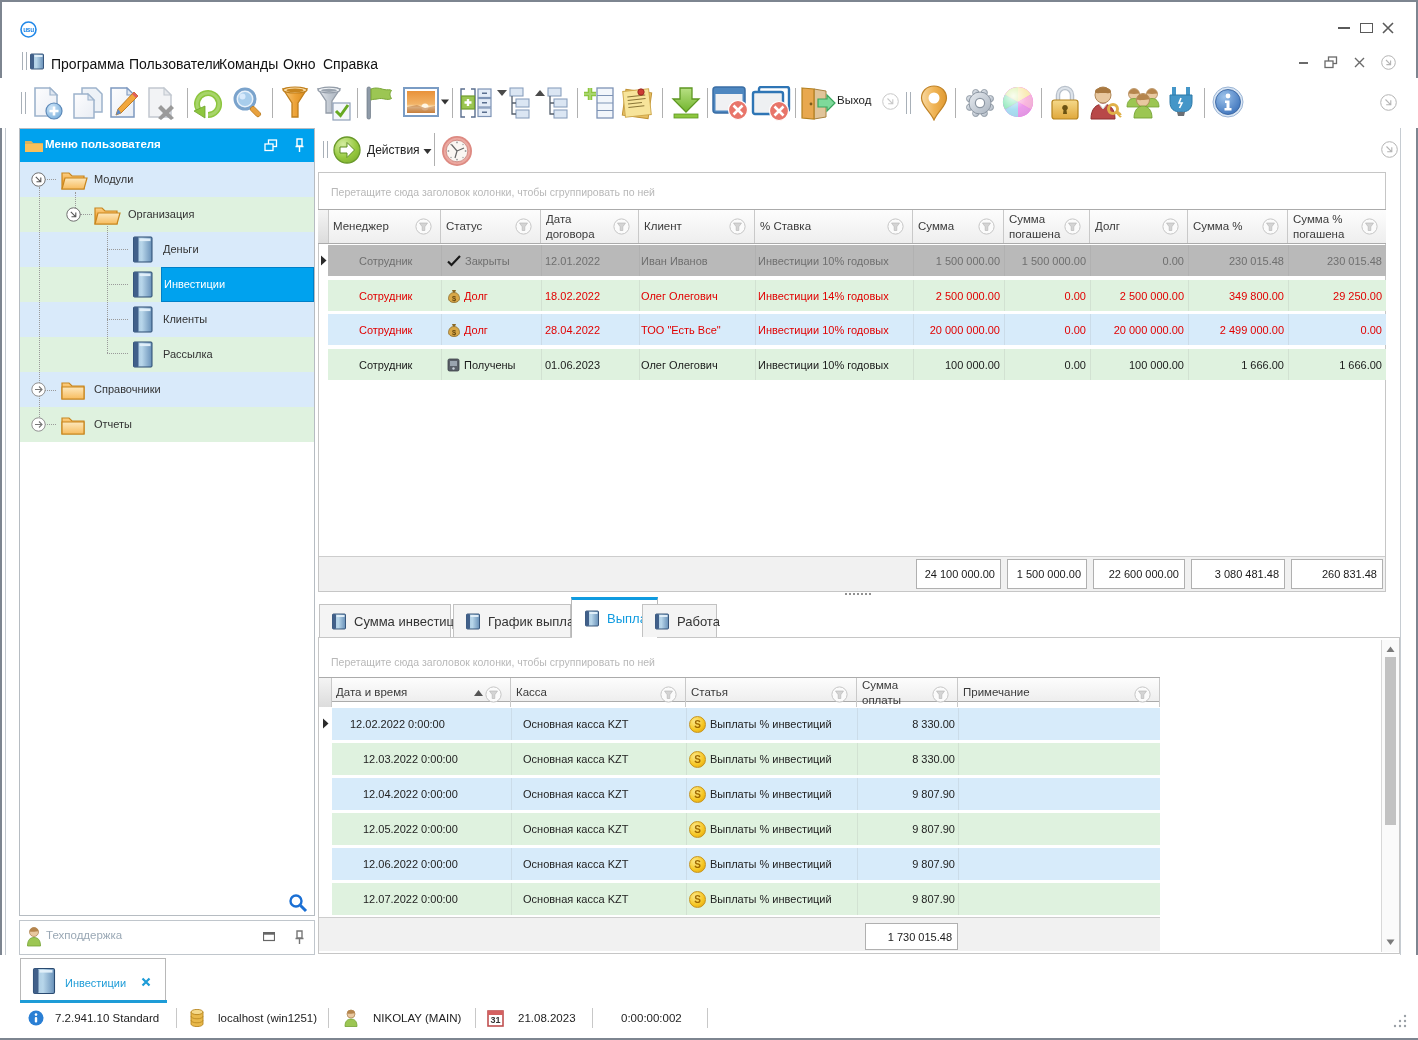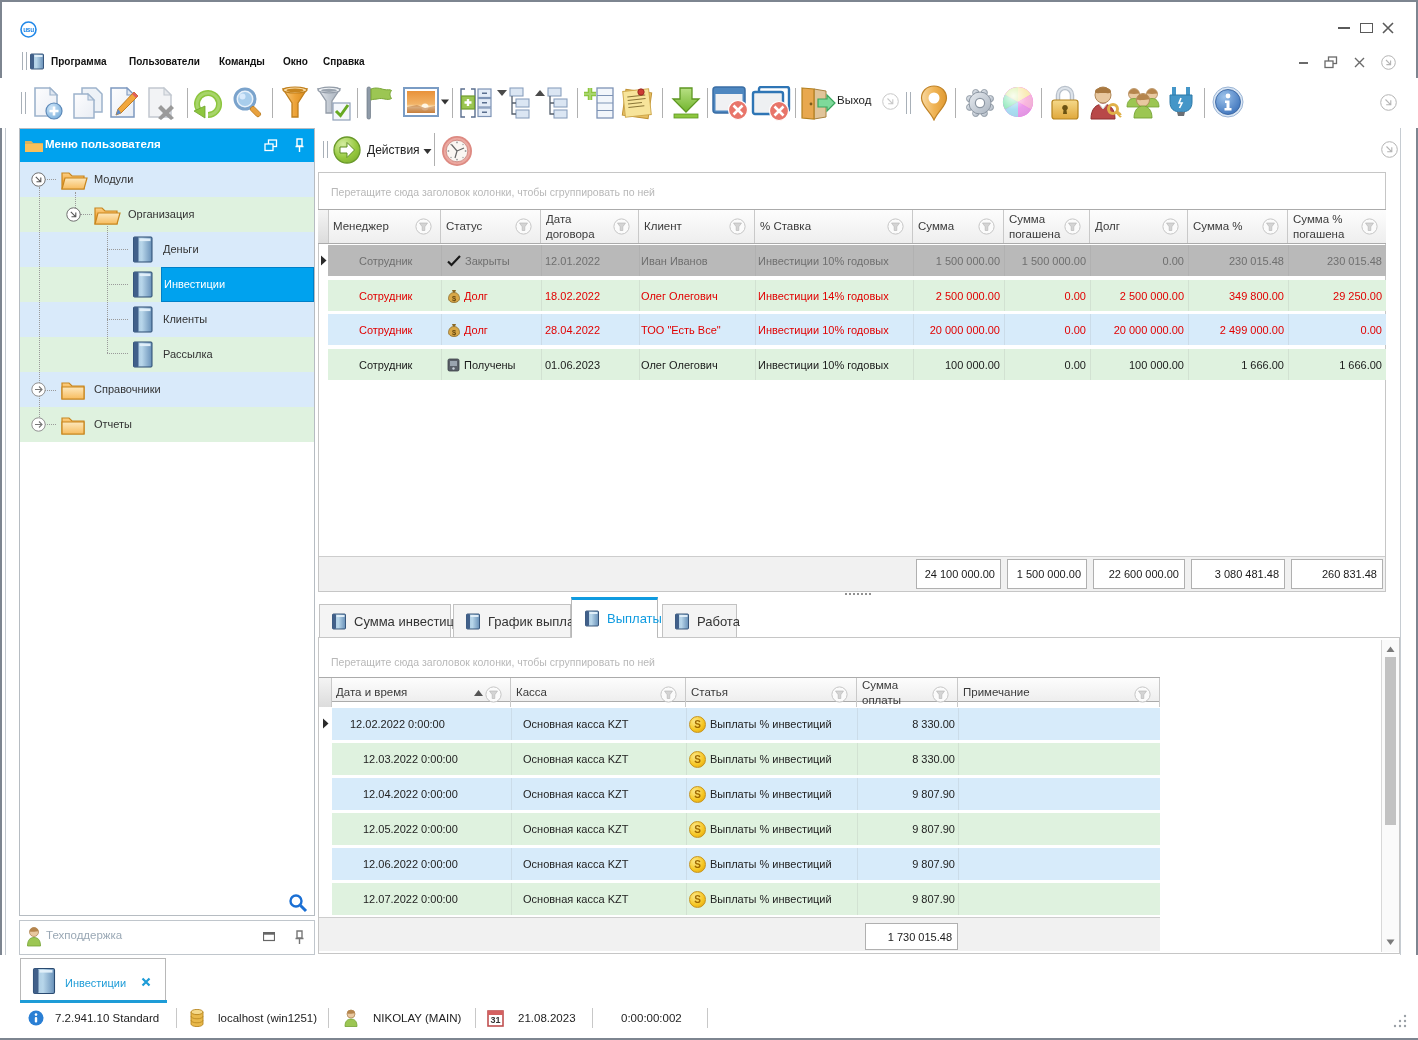--- a/index.html
+++ b/index.html
@@ -1,20 +1,20 @@
 <!DOCTYPE html>
 <html><head>
 <meta charset="utf-8">
 <style>
 html,body{margin:0;padding:0;}
 body{width:1418px;height:1040px;position:relative;background:#fff;font-family:"Liberation Sans",sans-serif;font-size:11px;color:#222;overflow:hidden;}
 .abs{position:absolute;}
 .win{position:absolute;left:0;top:0;width:1414px;height:1036px;border:2px solid #7d8590;}
 .titletext{font-size:15.2px;color:#2d9cd8;}
-.menuitem{font-size:10px;color:#111;font-weight:bold;}
+.menuitem{font-size:14px;color:#111;}
 .grip{width:3px;border-left:1px solid #a8b0b8;border-right:1px solid #a8b0b8;}
 .vsep{width:1px;background:#a9a9a9;}
 .panelhdr{background:#00a2ee;color:#fff;font-weight:bold;font-size:11.5px;}
 .trow{position:absolute;left:0;width:100%;height:35px;}
 .tblue{background:#d9eafa;}
 .tgreen{background:#dff2df;}
 .treetext{font-size:11px;color:#333;}
 .cell{position:absolute;top:0;height:100%;display:flex;align-items:center;}
 .num{justify-content:flex-end;}
 .sumbox{position:absolute;height:30px;border:1px solid #b0b0b0;background:#fff;display:flex;align-items:center;justify-content:flex-end;padding-right:5px;box-sizing:border-box;color:#1a1a1a;}
@@ -793,21 +793,21 @@
         </svg>
       График выплат</div>
     <div class="tab" style="left:253px;top:0;width:87px;height:40px;background:#fff;border:1px solid #b8b8b8;border-bottom:none;border-top:3px solid #0f9be0;padding-left:12px;color:#0f9be0;">
       <svg class="booki" width="16" height="17" viewBox="0 0 16 17">
           <rect x="1.5" y="1" width="13" height="15" rx="1" fill="url(#book)" stroke="#2a4a70" stroke-width="0.9"></rect>
           <rect x="1.5" y="1" width="3.5" height="15" rx="1" fill="#41608a"></rect>
           <rect x="5.5" y="2" width="8" height="2" fill="#e4f0fa" opacity="0.95"></rect>
         </svg>
       Выплаты</div>
     <div class="abs" style="left:254px;top:39px;width:85px;height:2px;background:#fff;"></div>
-    <div class="tab" style="left:344px;top:7px;width:75px;height:33px;background:#f4f4f4;border:1px solid #c2c2c2;border-bottom:none;padding-left:11px;color:#333;">
+    <div class="tab" style="left:324px;top:7px;width:75px;height:33px;background:#f4f4f4;border:1px solid #c2c2c2;border-bottom:none;padding-left:11px;color:#333;">
       <svg class="booki" width="16" height="17" viewBox="0 0 16 17">
           <rect x="1.5" y="1" width="13" height="15" rx="1" fill="url(#book)" stroke="#2a4a70" stroke-width="0.9"></rect>
           <rect x="1.5" y="1" width="3.5" height="15" rx="1" fill="#41608a"></rect>
           <rect x="5.5" y="2" width="8" height="2" fill="#e4f0fa" opacity="0.95"></rect>
         </svg>
       Работа</div>
   </div>
 
   <div class="abs" id="grid2" style="left:318px;top:509px;width:1082px;height:317px;border:1px solid #c6c6c6;box-sizing:border-box;background:#fff;">
     <div class="abs" style="left:12px;top:18px;font-size:10.5px;color:#b8b8b8;">Перетащите сюда заголовок колонки, чтобы сгруппировать по ней</div>

